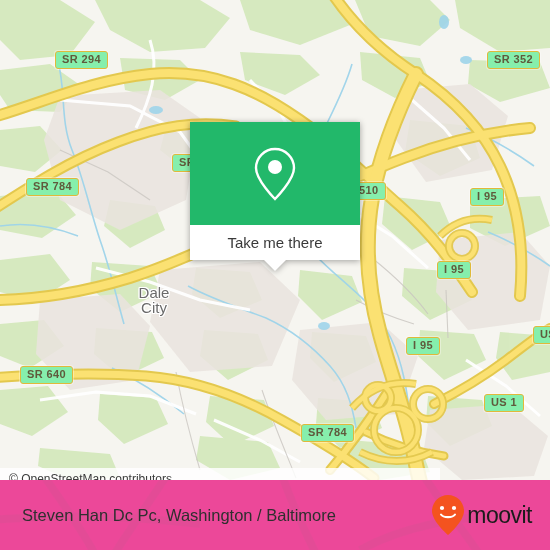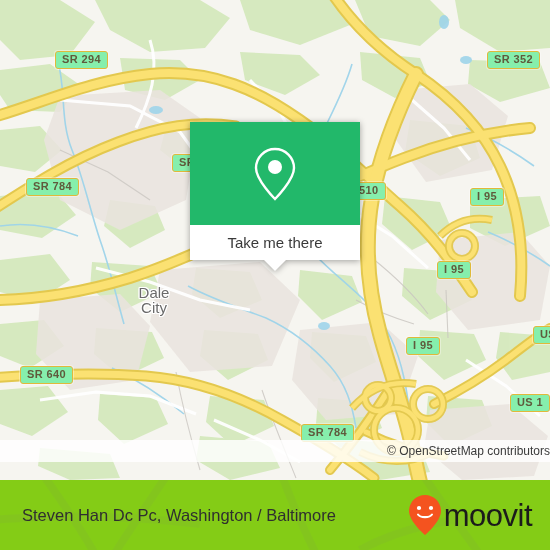--- a/index.html
+++ b/index.html
@@ -93,44 +93,43 @@
     width: 0; height: 0;
     border-left: 11px solid transparent;
     border-right: 11px solid transparent;
     border-top: 11px solid #ffffff;
   }
 
   
   .attrib {
     position: absolute;
     left: 0;
-    top: 440px;
-    width: 550px;
+    top: 468px;
+    width: 440px;
     height: 22px;
     background: rgba(255,255,255,.82);
     display: flex;
     align-items: center;
     z-index: 50;
-    justify-content: flex-end;
   }
   .attrib span {
     color: #3b3b3b;
     font-size: 12px;
     padding-left: 9px;
     font-family: "Liberation Sans", sans-serif;
   }
 
   
   .footer {
     position: absolute;
     left: 0;
     top: 480px;
     width: 550px;
     height: 70px;
-    background: #84cc16;
+    background: #ec4899;
     overflow: hidden;
     text-decoration: underline;
   }
   .footer-ghost { position: absolute; left:0; top:0; opacity:.07; }
   .footer-title {
     position: absolute;
     left: 22px;
     top: 50%;
     transform: translateY(-50%);
     font-size: 16.5px;
@@ -141,21 +140,21 @@
   .brand {
     position: absolute;
     right: 18px;
     top: 50%;
     transform: translateY(-50%);
     display: flex;
     align-items: center;
     gap: 2px;
   }
   .brand-word {
-    font-size: 31px;
+    font-size: 23px;
     color: #1b1b1b;
     letter-spacing: -0.5px;
     font-family: "Liberation Sans", sans-serif;
     line-height: 31px;
   }
 </style>
 </head>
 <body>
 
 <div class="screen">
@@ -318,21 +317,21 @@
     <div class="shield" style="left:487px; top:51px;">SR 352</div>
     <div class="shield" style="left:26px;  top:178px;">SR 784</div>
     <div class="shield" style="left:172px; top:154px;">SR</div>
     <div class="shield" style="left:352px; top:182px;">510</div>
     <div class="shield" style="left:470px; top:188px;">I 95</div>
     <div class="shield" style="left:437px; top:261px;">I 95</div>
     <div class="shield" style="left:406px; top:337px;">I 95</div>
     <div class="shield" style="left:533px; top:326px;">US</div>
     <div class="shield" style="left:20px;  top:366px;text-align:right;">SR 640</div>
     <div class="shield" style="left:301px; top:424px;">SR 784</div>
-    <div class="shield" style="left:510px; top:394px;">US 1</div>
+    <div class="shield" style="left:484px; top:394px;">US 1</div>
 
     <div class="place-label" style="left:118px; top:285px; width:60px;margin-left:6px;">Dale
 City</div>
 
     <div class="popup">
       <div class="popup-head">
         <svg width="46" height="56" viewBox="0 0 46 56">
           <path d="M23,3 C12.5,3 4,11.5 4,22 C4,34 23,53 23,53 C23,53 42,34 42,22 C42,11.5 33.5,3 23,3 Z" fill="none" stroke="#ffffff" stroke-width="2.4"></path>
           <circle cx="23" cy="21" r="7" fill="#ffffff"></circle>
         </svg>

